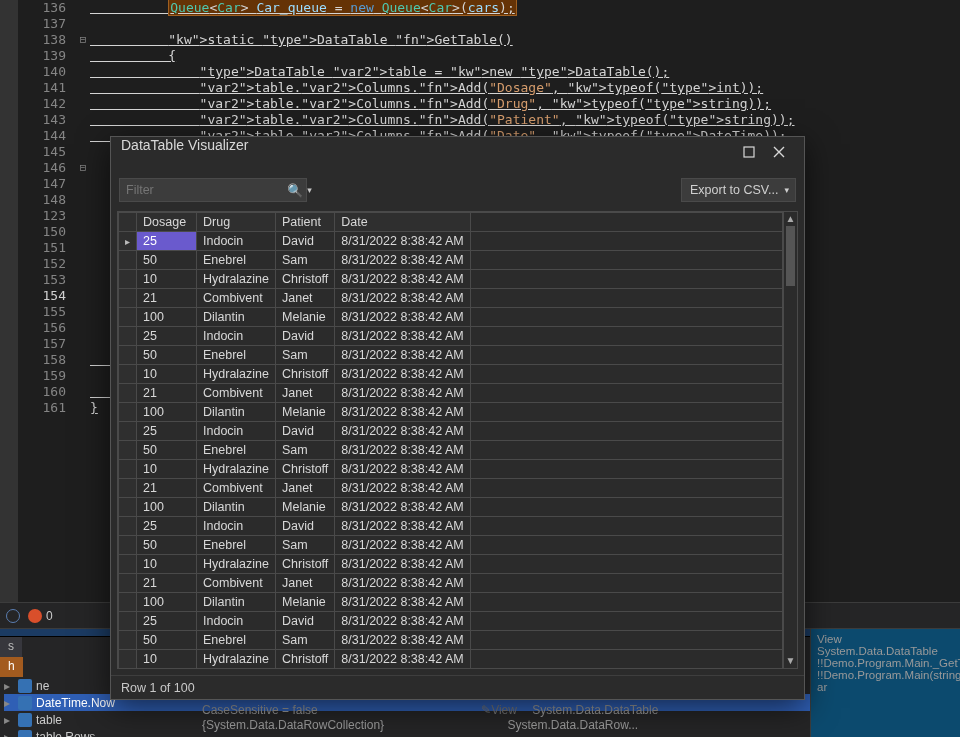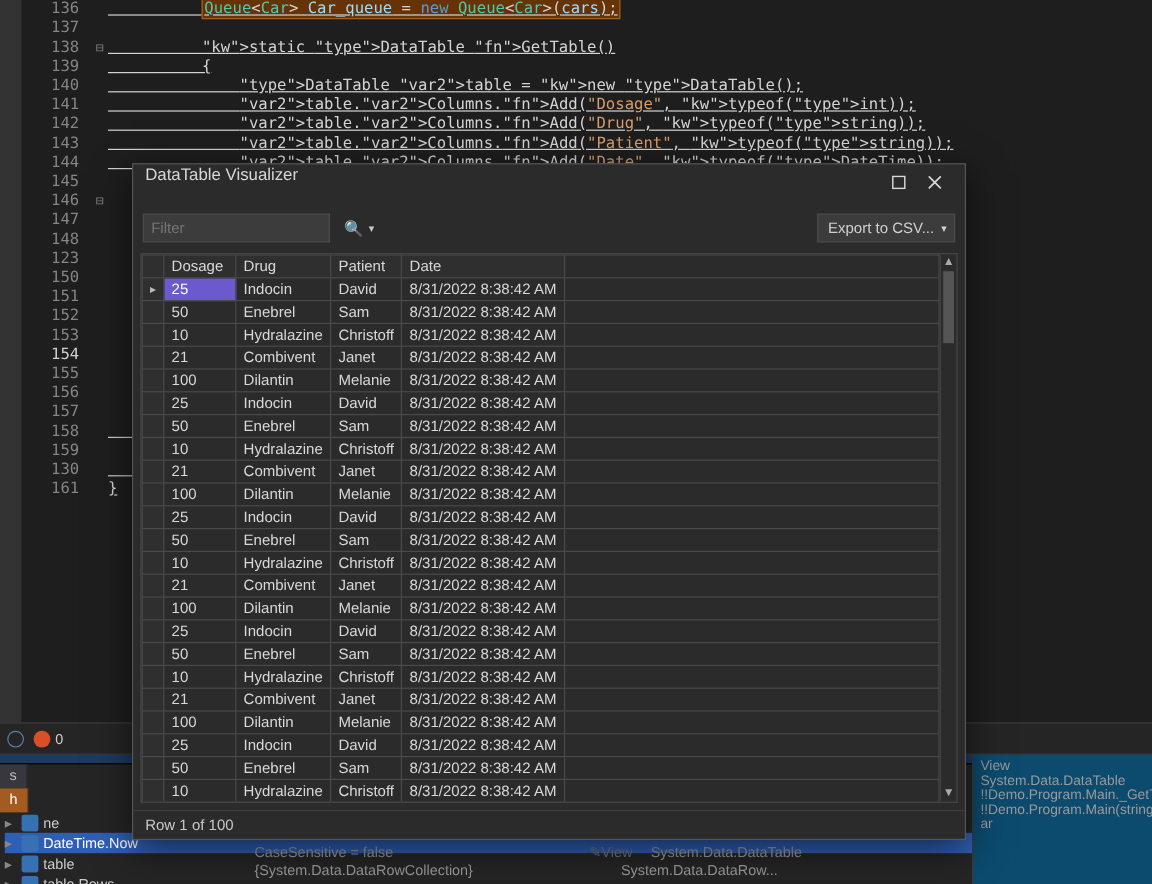--- a/index.html
+++ b/index.html
@@ -145,21 +145,21 @@
     color:#d8d8d8;
   }
   .vis-toolbar {
     height: 30px;
     display:flex;
     align-items:center;
     padding: 0 8px;
     gap:8px;
   }
   .filter-box {
-    width: 156px;
+    width: 188px;
     height: 24px;
     background:#3c3c3c;
     border:1px solid #4a4a4a;
     display:flex; align-items:center;
     padding:0 6px;
     color:#c8c8c8;
   }
   .filter-box input {
     flex:1; background:transparent; border:none; outline:none;
     color:#c8c8c8; font-family:inherit; font-size:12.5px;
@@ -249,21 +249,21 @@
       <div class="ln">150</div>
       <div class="ln">151</div>
       <div class="ln">152</div>
       <div class="ln">153</div>
       <div class="ln current">154</div>
       <div class="ln">155</div>
       <div class="ln">156</div>
       <div class="ln">157</div>
       <div class="ln">158</div>
       <div class="ln">159</div>
-      <div class="ln">130</div>
+      <div class="ln">160</div>
       <div class="ln">161</div>
     </div>
   <div class="fold-col" id="foldcol">
       <div class="ln"></div>
       <div class="ln"></div>
       <div class="ln">⊟</div>
       <div class="ln"></div>
       <div class="ln"></div>
       <div class="ln"></div>
       <div class="ln"></div>
@@ -326,21 +326,21 @@
         <span class="ico"></span>
         <span>table.Rows</span>
       </div>
     </div>
   <div class="watch-right" id="watchright">
       <div>View   System.Data.DataTable</div>
       <div>!!Demo.Program.Main._GetTabl</div>
       <div>!!Demo.Program.Main(string[] ar</div>
     </div>
 
-  <div style="position:absolute; left:212px; bottom:4px; color:#9a9a9a; font-size:12px; line-height:15px;">
+  <div style="position:absolute; left:202px; bottom:4px; color:#9a9a9a; font-size:12px; line-height:15px;">
     <div><span>CaseSensitive = false</span>
       <span style="margin-left:160px;color:#787878;">✎View</span>
       <span style="margin-left:12px;">System.Data.DataTable</span>
     </div>
     <div><span>{System.Data.DataRowCollection}</span>
       <span style="margin-left:120px;">System.Data.DataRow...</span>
     </div>
   </div>
 </div>
 

